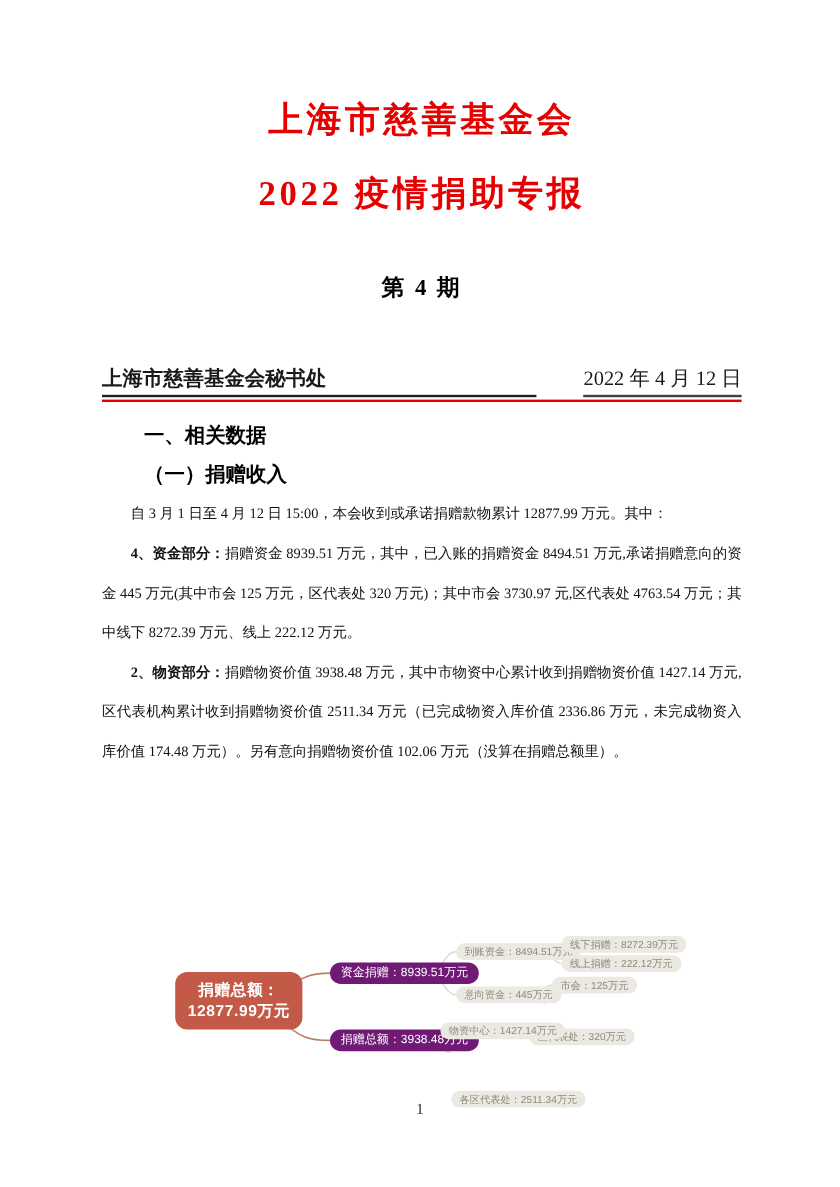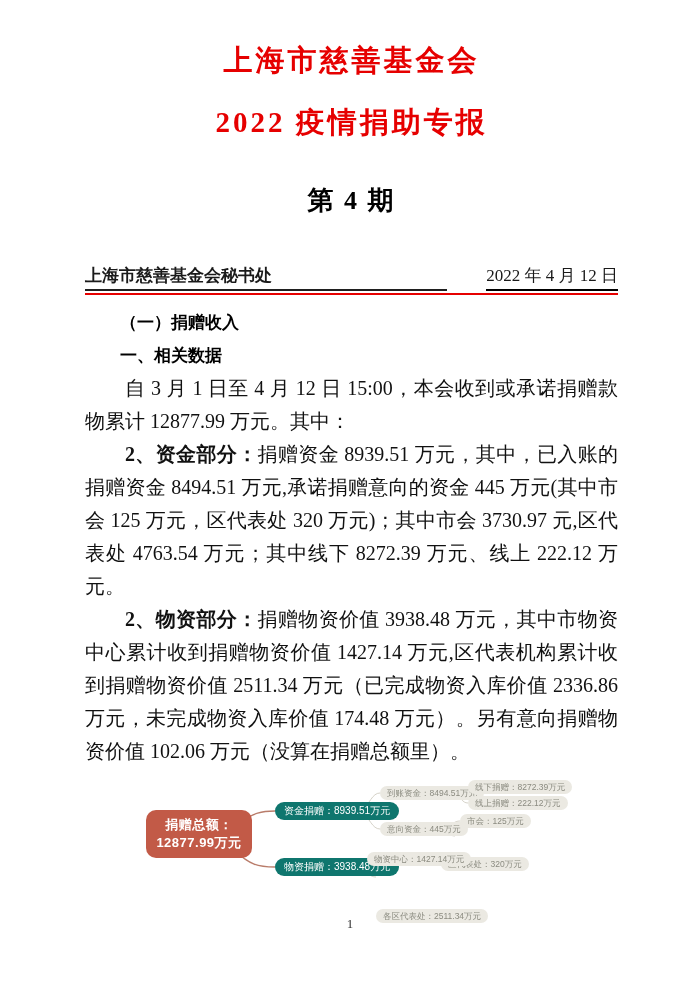--- a/index.html
+++ b/index.html
@@ -14,26 +14,26 @@
   }
   .content { padding:0 82px 0 85px; }
   .doc-title {
     text-align:center;
     color:#e60000;
     font-size:29px;
     font-weight:bold;
     letter-spacing:3px;
     line-height:40px;
   }
-  .doc-title.first { padding-top:40px; }
+  .doc-title.first { padding-top:80px; }
   .doc-title.second { margin-top:22px; }
   .issue {
     margin-top:46px;
     text-align:center;
-    font-size:26px;
+    font-size:19px;
     font-weight:bold;
     letter-spacing:2px;
     line-height:26px;
     color:#000;
   }
   .masthead {
     position:relative;
     margin-top:50px;
     height:26px;
     display:flex;
@@ -42,40 +42,40 @@
     font-size:17px;
   }
   .mh-left {
     font-weight:bold;
     width:362px;
     border-bottom:2px solid #1f1f1f;
     padding-bottom:2px;
     white-space:nowrap;
   }
   .mh-right {
-    border-bottom:2px solid #000000;
+    border-bottom:2px solid #404040;
     padding-bottom:2px;
     white-space:nowrap;
   }
   .red-rule {
     position:absolute;
     left:0; right:0; bottom:-5px;
     height:2px;
     background:#e60000;
   }
   .body-text { margin-top:16px; }
   .hd {
     font-size:17px;
     font-weight:bold;
     line-height:33px;
     padding-left:35px;
     color:#000;
   }
   .para {
-    font-size:20px;
+    font-size:12px;
     line-height:33px;
     text-align:justify;
     text-indent:2em;
     color:#111;
   }
   .para .lbl { font-weight:bold; }
   
   .mindmap {
     position:absolute;
     left:128px; top:770px;
@@ -91,21 +91,21 @@
     border-radius:10px;
     color:#fff;
     font-size:13px;
     font-weight:bold;
     text-align:center;
     display:flex; flex-direction:column; justify-content:center;
     line-height:18px;
     letter-spacing:0.5px;
   }
   .branch {
-    background:#0f766e;
+    background:#701a75;
     color:#ffffff;
     font-size:10px;
     line-height:18px;
     height:18px;
     padding:0 9px;
     border-radius:9px;
   }
   .branch.fund  { left:147px; top:32px; }
   .branch.goods { left:147px; top:88px; }
   .leaf {
@@ -142,24 +142,24 @@
     <div class="doc-title second">2022 疫情捐助专报</div>
     <div class="issue">第 4 期</div>
 
     <div class="masthead">
       <span class="mh-left">上海市慈善基金会秘书处</span>
       <span class="mh-right">2022 年 4 月 12 日</span>
       <span class="red-rule"></span>
     </div>
 
     <div class="body-text">
+      <div class="hd">一、相关数据</div>
       <div class="hd">（一）捐赠收入</div>
-      <div class="hd">一、相关数据</div>
       <p class="para">自 3 月 1 日至 4 月 12 日 15:00，本会收到或承诺捐赠款物累计 12877.99 万元。其中：</p>
-      <p class="para"><span class="lbl">2、资金部分：</span><span>捐赠资金 8939.51 万元，其中，已入账的捐赠资金 8494.51 万元,承诺捐赠意向的资金 445 万元(其中市会 125 万元，区代表处 320 万元)；其中市会 3730.97 元,区代表处 4763.54 万元；其中线下 8272.39 万元、线上 222.12 万元。</span></p>
+      <p class="para"><span class="lbl">4、资金部分：</span><span>捐赠资金 8939.51 万元，其中，已入账的捐赠资金 8494.51 万元,承诺捐赠意向的资金 445 万元(其中市会 125 万元，区代表处 320 万元)；其中市会 3730.97 元,区代表处 4763.54 万元；其中线下 8272.39 万元、线上 222.12 万元。</span></p>
       <p class="para"><span class="lbl">2、物资部分：</span><span>捐赠物资价值 3938.48 万元，其中市物资中心累计收到捐赠物资价值 1427.14 万元,区代表机构累计收到捐赠物资价值 2511.34 万元（已完成物资入库价值 2336.86 万元，未完成物资入库价值 174.48 万元）。另有意向捐赠物资价值 102.06 万元（没算在捐赠总额里）。</span></p>
     </div>
   </div>
 
   <div class="mindmap">
     <svg width="446" height="136" viewBox="0 0 446 136">
       <path d="M110,52 C128,43 132,41 147,41" fill="none" stroke-width="1.4" stroke="#b97c6a"></path>
       <path d="M106,80 C122,95 130,97 147,97" fill="none" stroke-width="1.4" stroke="#b97c6a"></path>
       <path d="M233,41 C242,34 244,23 252,23" fill="none" stroke-width="1" stroke="#d6d3c9"></path>
       <path d="M233,41 C242,48 244,59 252,59" fill="none" stroke-width="1" stroke="#d6d3c9"></path>
@@ -169,21 +169,21 @@
       <path d="M317,59 C321,63 322,66 327,66" fill="none" stroke-width="1" stroke="#d6d3c9"></path>
       <path d="M233,97 C241,92 243,89 250,89" fill="none" stroke-width="1" stroke="#d6d3c9"></path>
       <path d="M233,97 C240,103 242,107 248,107" fill="none" stroke-width="1" stroke="#d6d3c9"></path>
     </svg>
 
     <div class="node root-node">
       <span>捐赠总额：</span>
       <span>12877.99万元</span>
     </div>
     <div class="node branch fund">资金捐赠：8939.51万元</div>
-    <div class="node branch goods">物资捐赠：3938.48万元</div>
+    <div class="node branch goods">捐赠总额：3938.48万元</div>
     <div class="node leaf received">到账资金：8494.51万元</div>
     <div class="node leaf intent">意向资金：445万元</div>
     <div class="node leaf offline">线下捐赠：8272.39万元</div>
     <div class="node leaf online">线上捐赠：222.12万元</div>
     <div class="node leaf city">市会：125万元</div>
     <div class="node leaf district">区代表处：320万元</div>
     <div class="node leaf center">物资中心：1427.14万元</div>
     <div class="node leaf districts">各区代表处：2511.34万元</div>
   </div>
 

